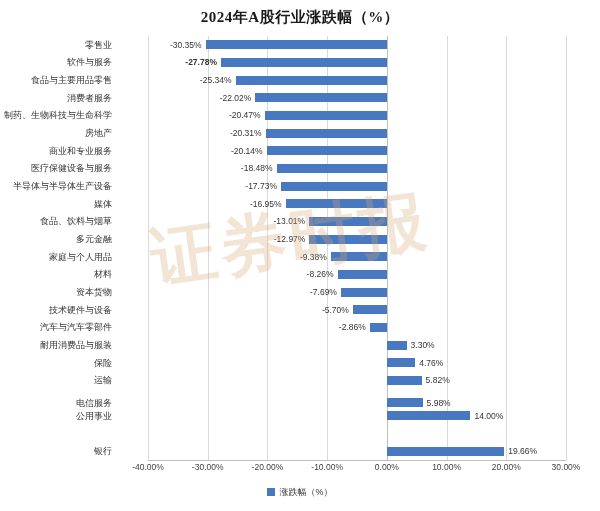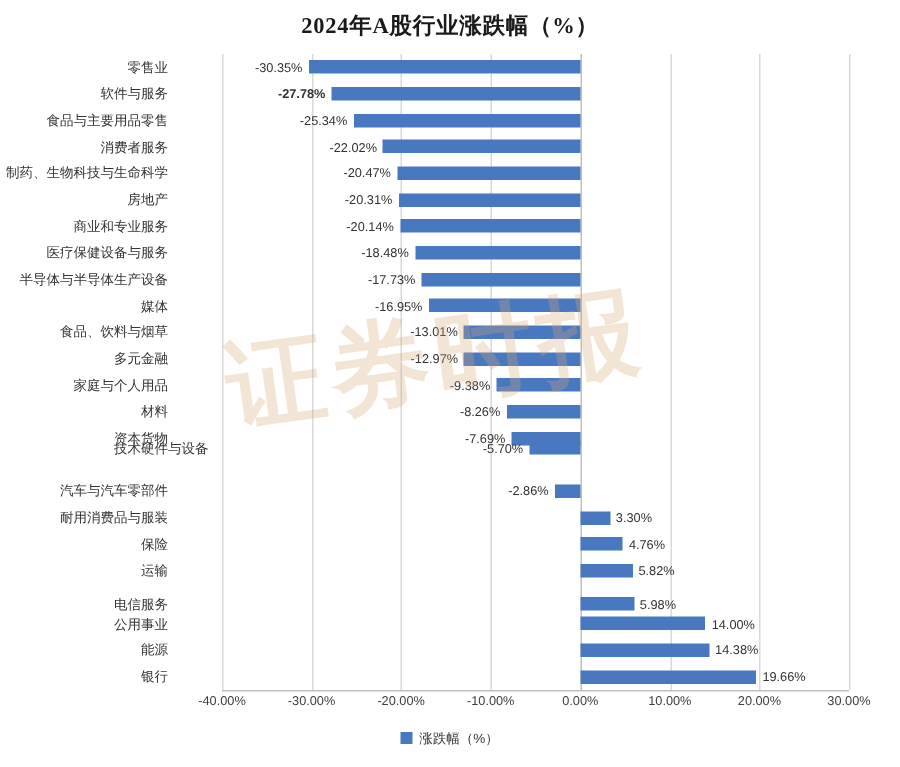--- a/index.html
+++ b/index.html
@@ -233,21 +233,21 @@
         <div class="row" style="top: 229.667px; height: 17.6667px;">
           <div class="cat-label" style="top: 50%; margin-top: -6px;">材料</div>
           <div class="bar" style="left: 189.533px; width: 49.324px;"></div>
           <div class="val-label" style="left: 185.533px; transform: translateX(-100%);">-8.26%</div>
         </div>
         <div class="row" style="top: 247.333px; height: 17.6667px;">
           <div class="cat-label" style="top: 50%; margin-top: -6px;">资本货物</div>
           <div class="bar" style="left: 192.937px; width: 45.9203px;"></div>
           <div class="val-label" style="left: 188.937px; transform: translateX(-100%);">-7.69%</div>
         </div>
-        <div class="row" style="top: 254px; height: 17.6667px; padding-left: 27px;">
+        <div class="row" style="top: 265px; height: 17.6667px;">
           <div class="cat-label" style="top: 50%; margin-top: -6px;">技术硬件与设备</div>
           <div class="bar" style="left: 204.82px; width: 34.0371px;"></div>
           <div class="val-label" style="left: 200.82px; transform: translateX(-100%);">-5.70%</div>
         </div>
         <div class="row" style="top: 282.667px; height: 17.6667px;">
           <div class="cat-label" style="top: 50%; margin-top: -6px;">汽车与汽车零部件</div>
           <div class="bar" style="left: 221.779px; width: 17.0783px;"></div>
           <div class="val-label" style="left: 217.779px; transform: translateX(-100%);">-2.86%</div>
         </div>
         <div class="row" style="top: 300.333px; height: 17.6667px;">
@@ -267,25 +267,20 @@
         </div>
         <div class="row" style="top: 358px; height: 17.6667px;">
           <div class="cat-label" style="top: 50%; margin-top: -6px;">电信服务</div>
           <div class="bar" style="left: 238.857px; width: 35.7091px;"></div>
           <div class="val-label" style="left: 278.566px;">5.98%</div>
         </div>
         <div class="row" style="top: 371px; height: 17.6667px;">
           <div class="cat-label" style="top: 50%; margin-top: -6px;">公用事业</div>
           <div class="bar" style="left: 238.857px; width: 83.6px;"></div>
           <div class="val-label" style="left: 326.457px;">14.00%</div>
-        </div>
-        <div class="row" style="top: 388.667px; height: 17.6667px;">
-          <div class="cat-label" style="top: 50%; margin-top: -6px;">能源</div>
-          <div class="bar" style="left: 238.857px; width: 85.8691px;"></div>
-          <div class="val-label" style="left: 328.726px;">14.38%</div>
         </div>
         <div class="row" style="top: 406.333px; height: 17.6667px;">
           <div class="cat-label" style="top: 50%; margin-top: -6px;">银行</div>
           <div class="bar" style="left: 238.857px; width: 117.398px;"></div>
           <div class="val-label" style="left: 360.255px;">19.66%</div>
         </div>
       </div>
   </div>
 
   <div class="axis-bottom"></div>

